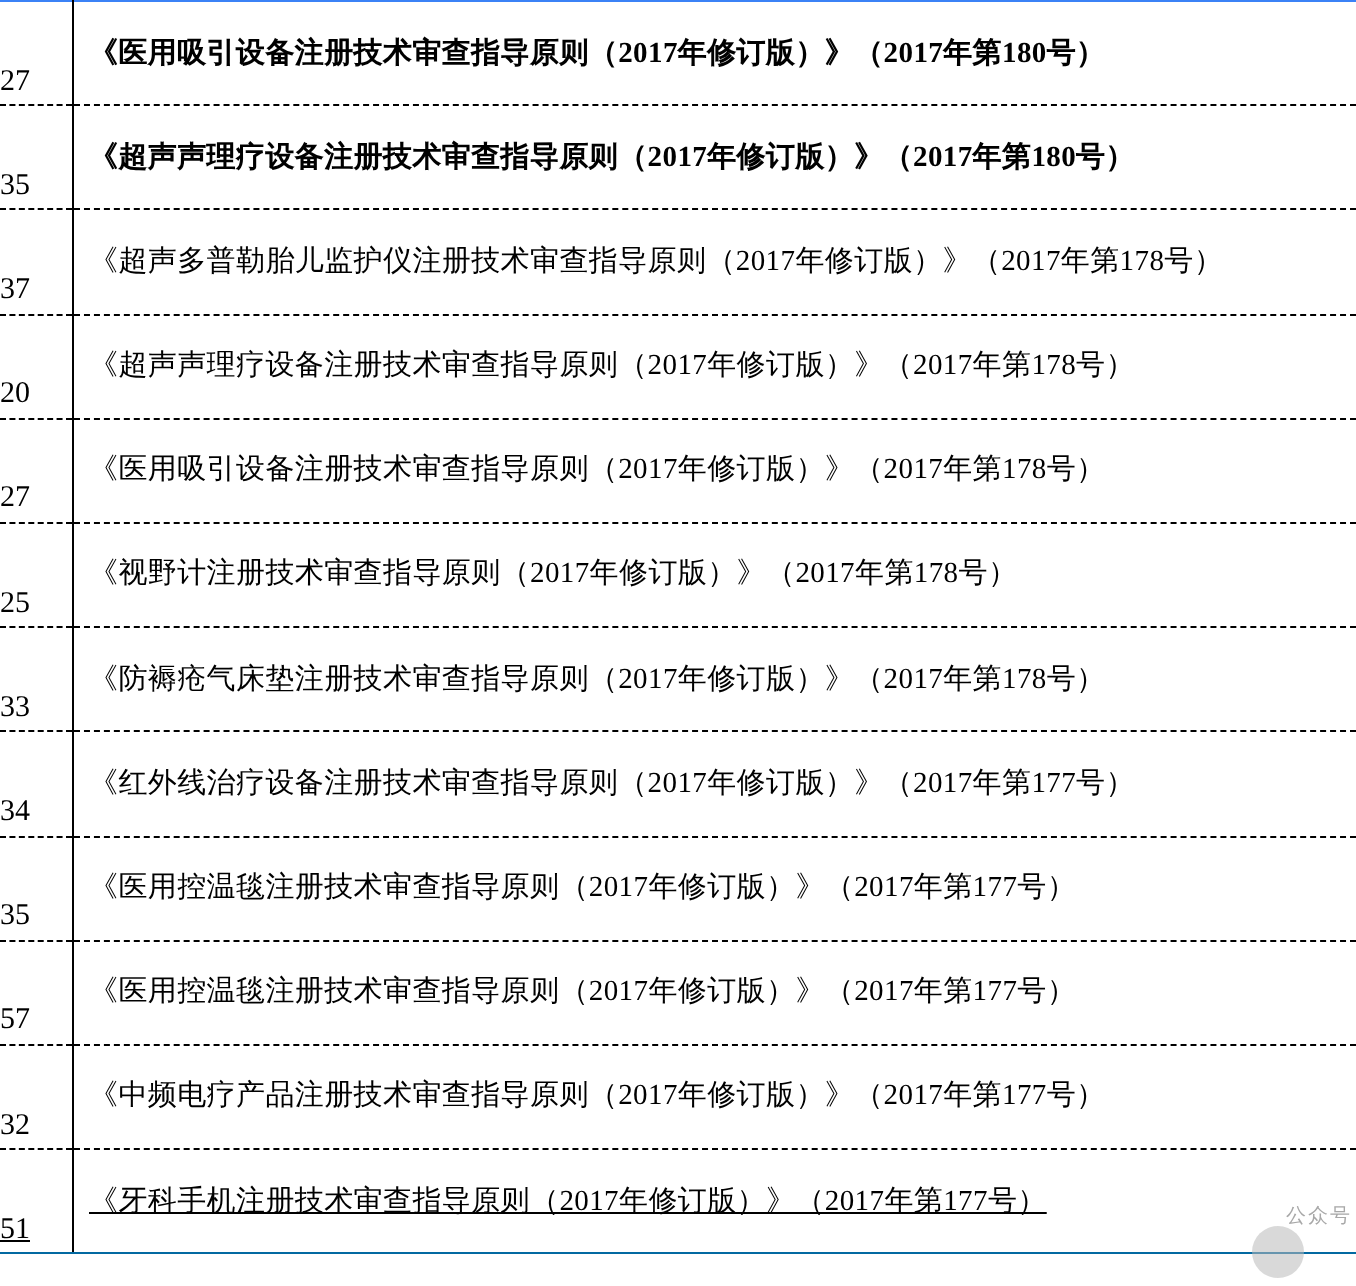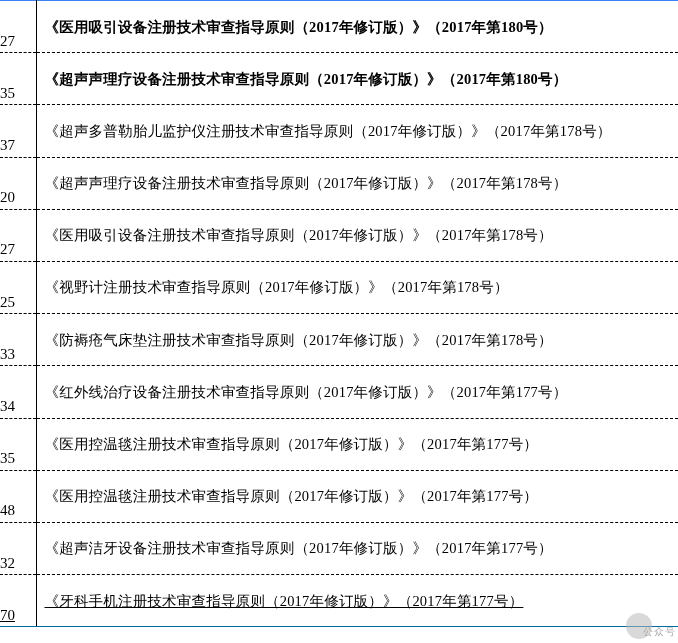--- a/index.html
+++ b/index.html
@@ -68,21 +68,21 @@
     bottom: 4px;
     width: 26px;
     height: 26px;
     border-radius: 50%;
     background: #b9b9b9;
     opacity: 0.55;
   }
   .wm-text {
     position: absolute;
     right: 2px;
-    bottom: 4px;
+    bottom: 28px;
     font-size: 10px;
     color: #a8a8a8;
     font-family: "Liberation Sans", sans-serif;
     letter-spacing: 1px;
   }
 </style>
 </head>
 <body>
 
 <table class="doc-table">
@@ -121,28 +121,28 @@
     </tr>
     <tr class="row">
       <td class="cell-num">34</td>
       <td class="cell-title"><span class="title-text">《红外线治疗设备注册技术审查指导原则（2017年修订版）》（2017年第177号）</span></td>
     </tr>
     <tr class="row">
       <td class="cell-num">35</td>
       <td class="cell-title"><span class="title-text">《医用控温毯注册技术审查指导原则（2017年修订版）》（2017年第177号）</span></td>
     </tr>
     <tr class="row">
-      <td class="cell-num">48</td>
+      <td class="cell-num">57</td>
       <td class="cell-title"><span class="title-text">《医用控温毯注册技术审查指导原则（2017年修订版）》（2017年第177号）</span></td>
     </tr>
     <tr class="row">
       <td class="cell-num">32</td>
-      <td class="cell-title"><span class="title-text">《超声洁牙设备注册技术审查指导原则（2017年修订版）》（2017年第177号）</span></td>
+      <td class="cell-title"><span class="title-text">《中频电疗产品注册技术审查指导原则（2017年修订版）》（2017年第177号）</span></td>
     </tr>
     <tr class="row">
-      <td class="cell-num">70</td>
+      <td class="cell-num">51</td>
       <td class="cell-title"><span class="title-text">《牙科手机注册技术审查指导原则（2017年修订版）》（2017年第177号）</span></td>
     </tr>
   </tbody>
 </table>
 
 <div class="wm-circle"></div>
 <div class="wm-text">公众号</div>
 
 </body></html>

